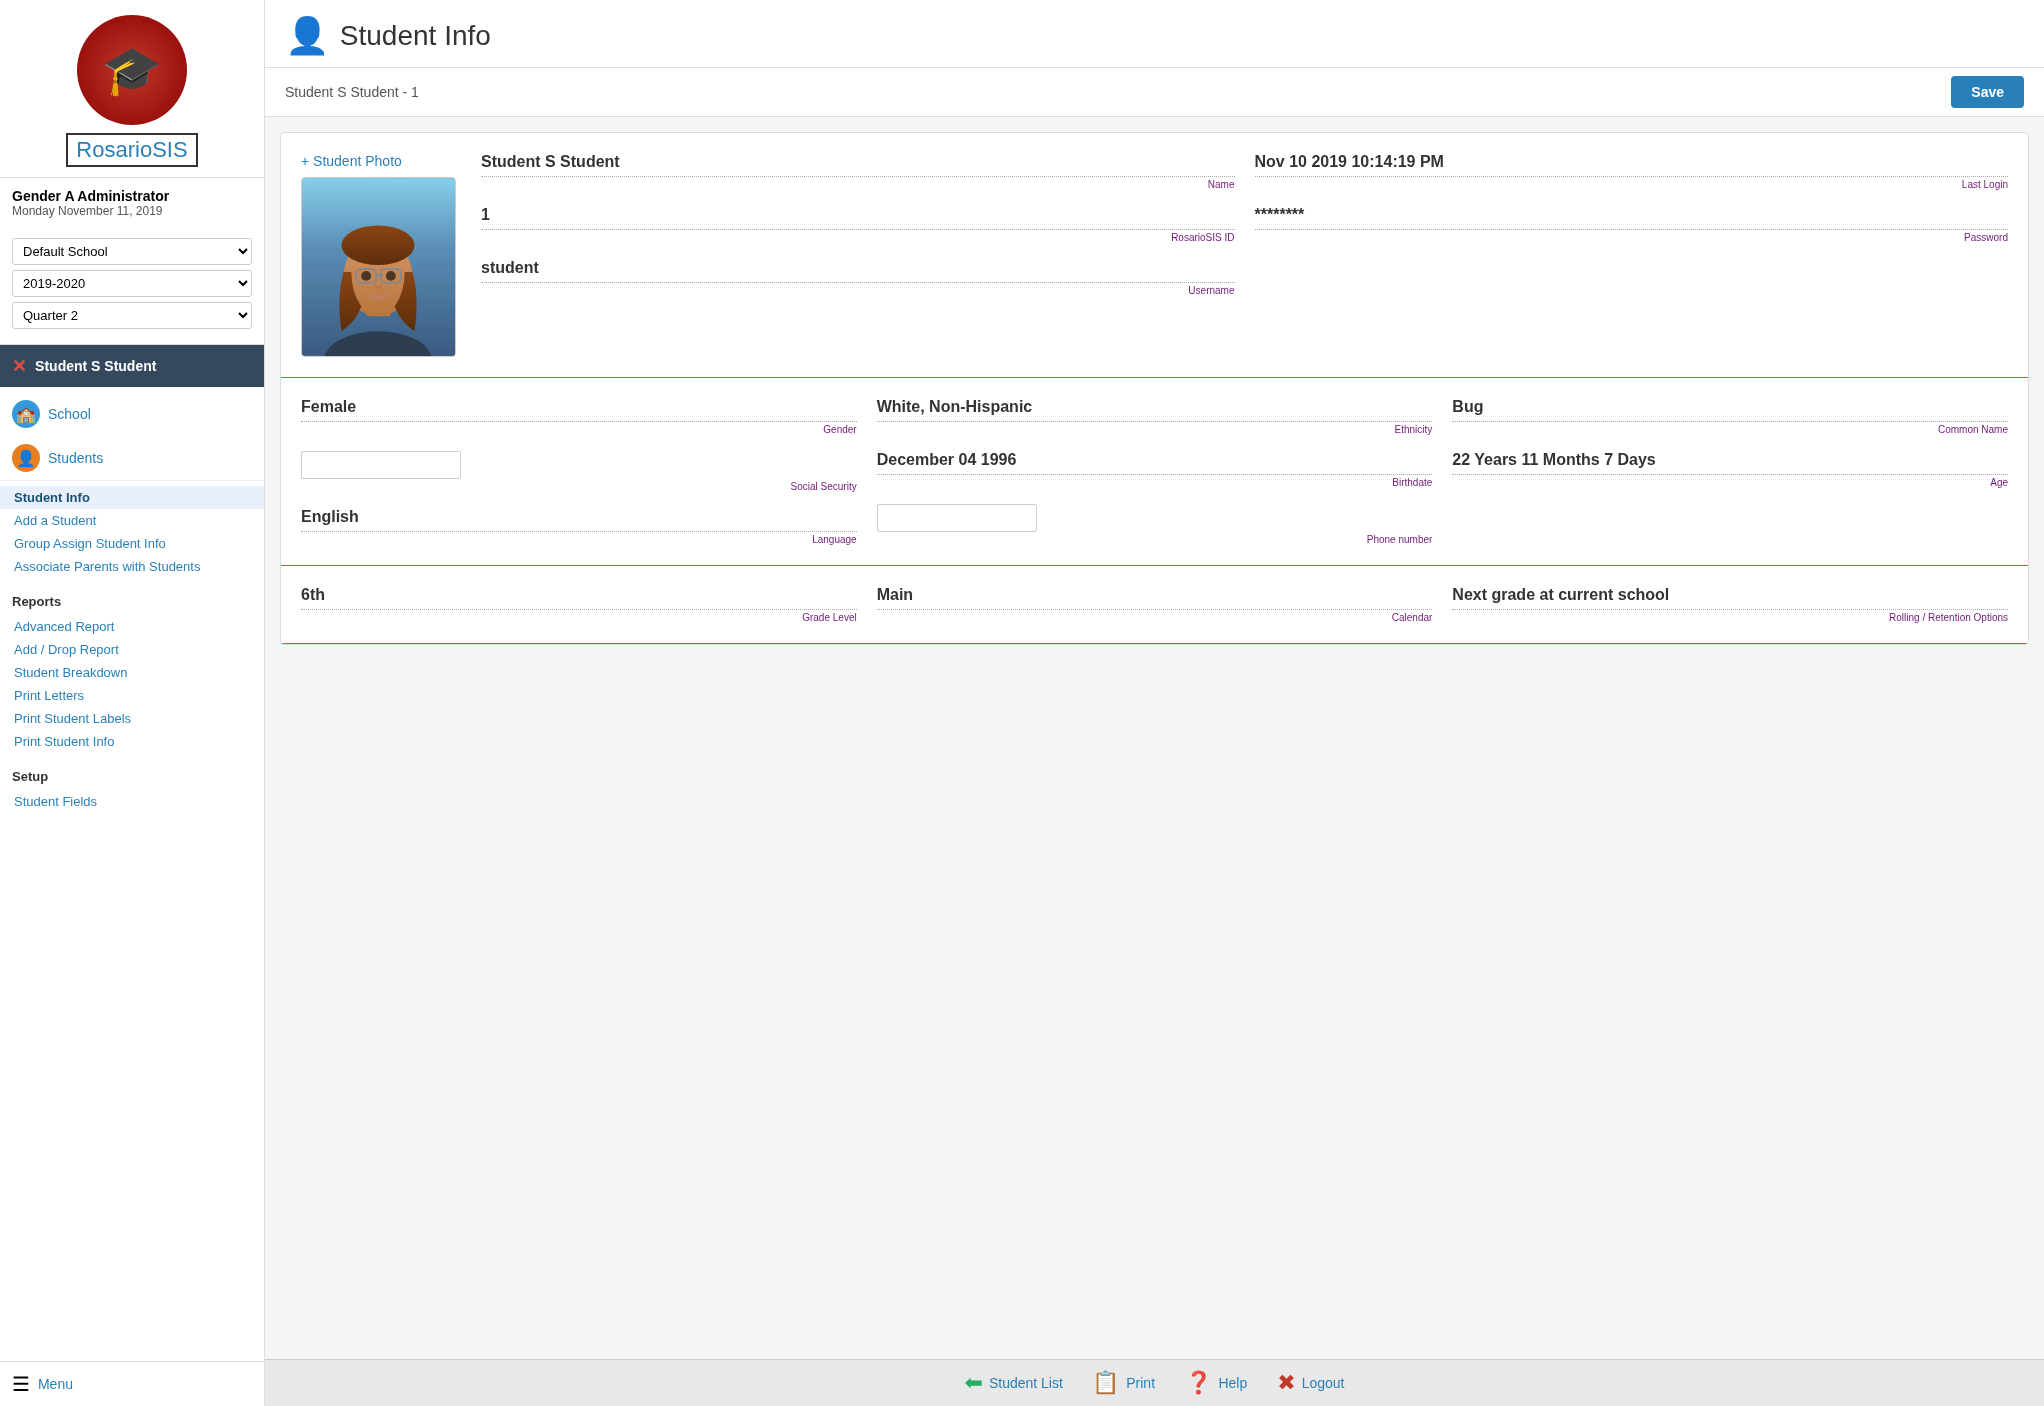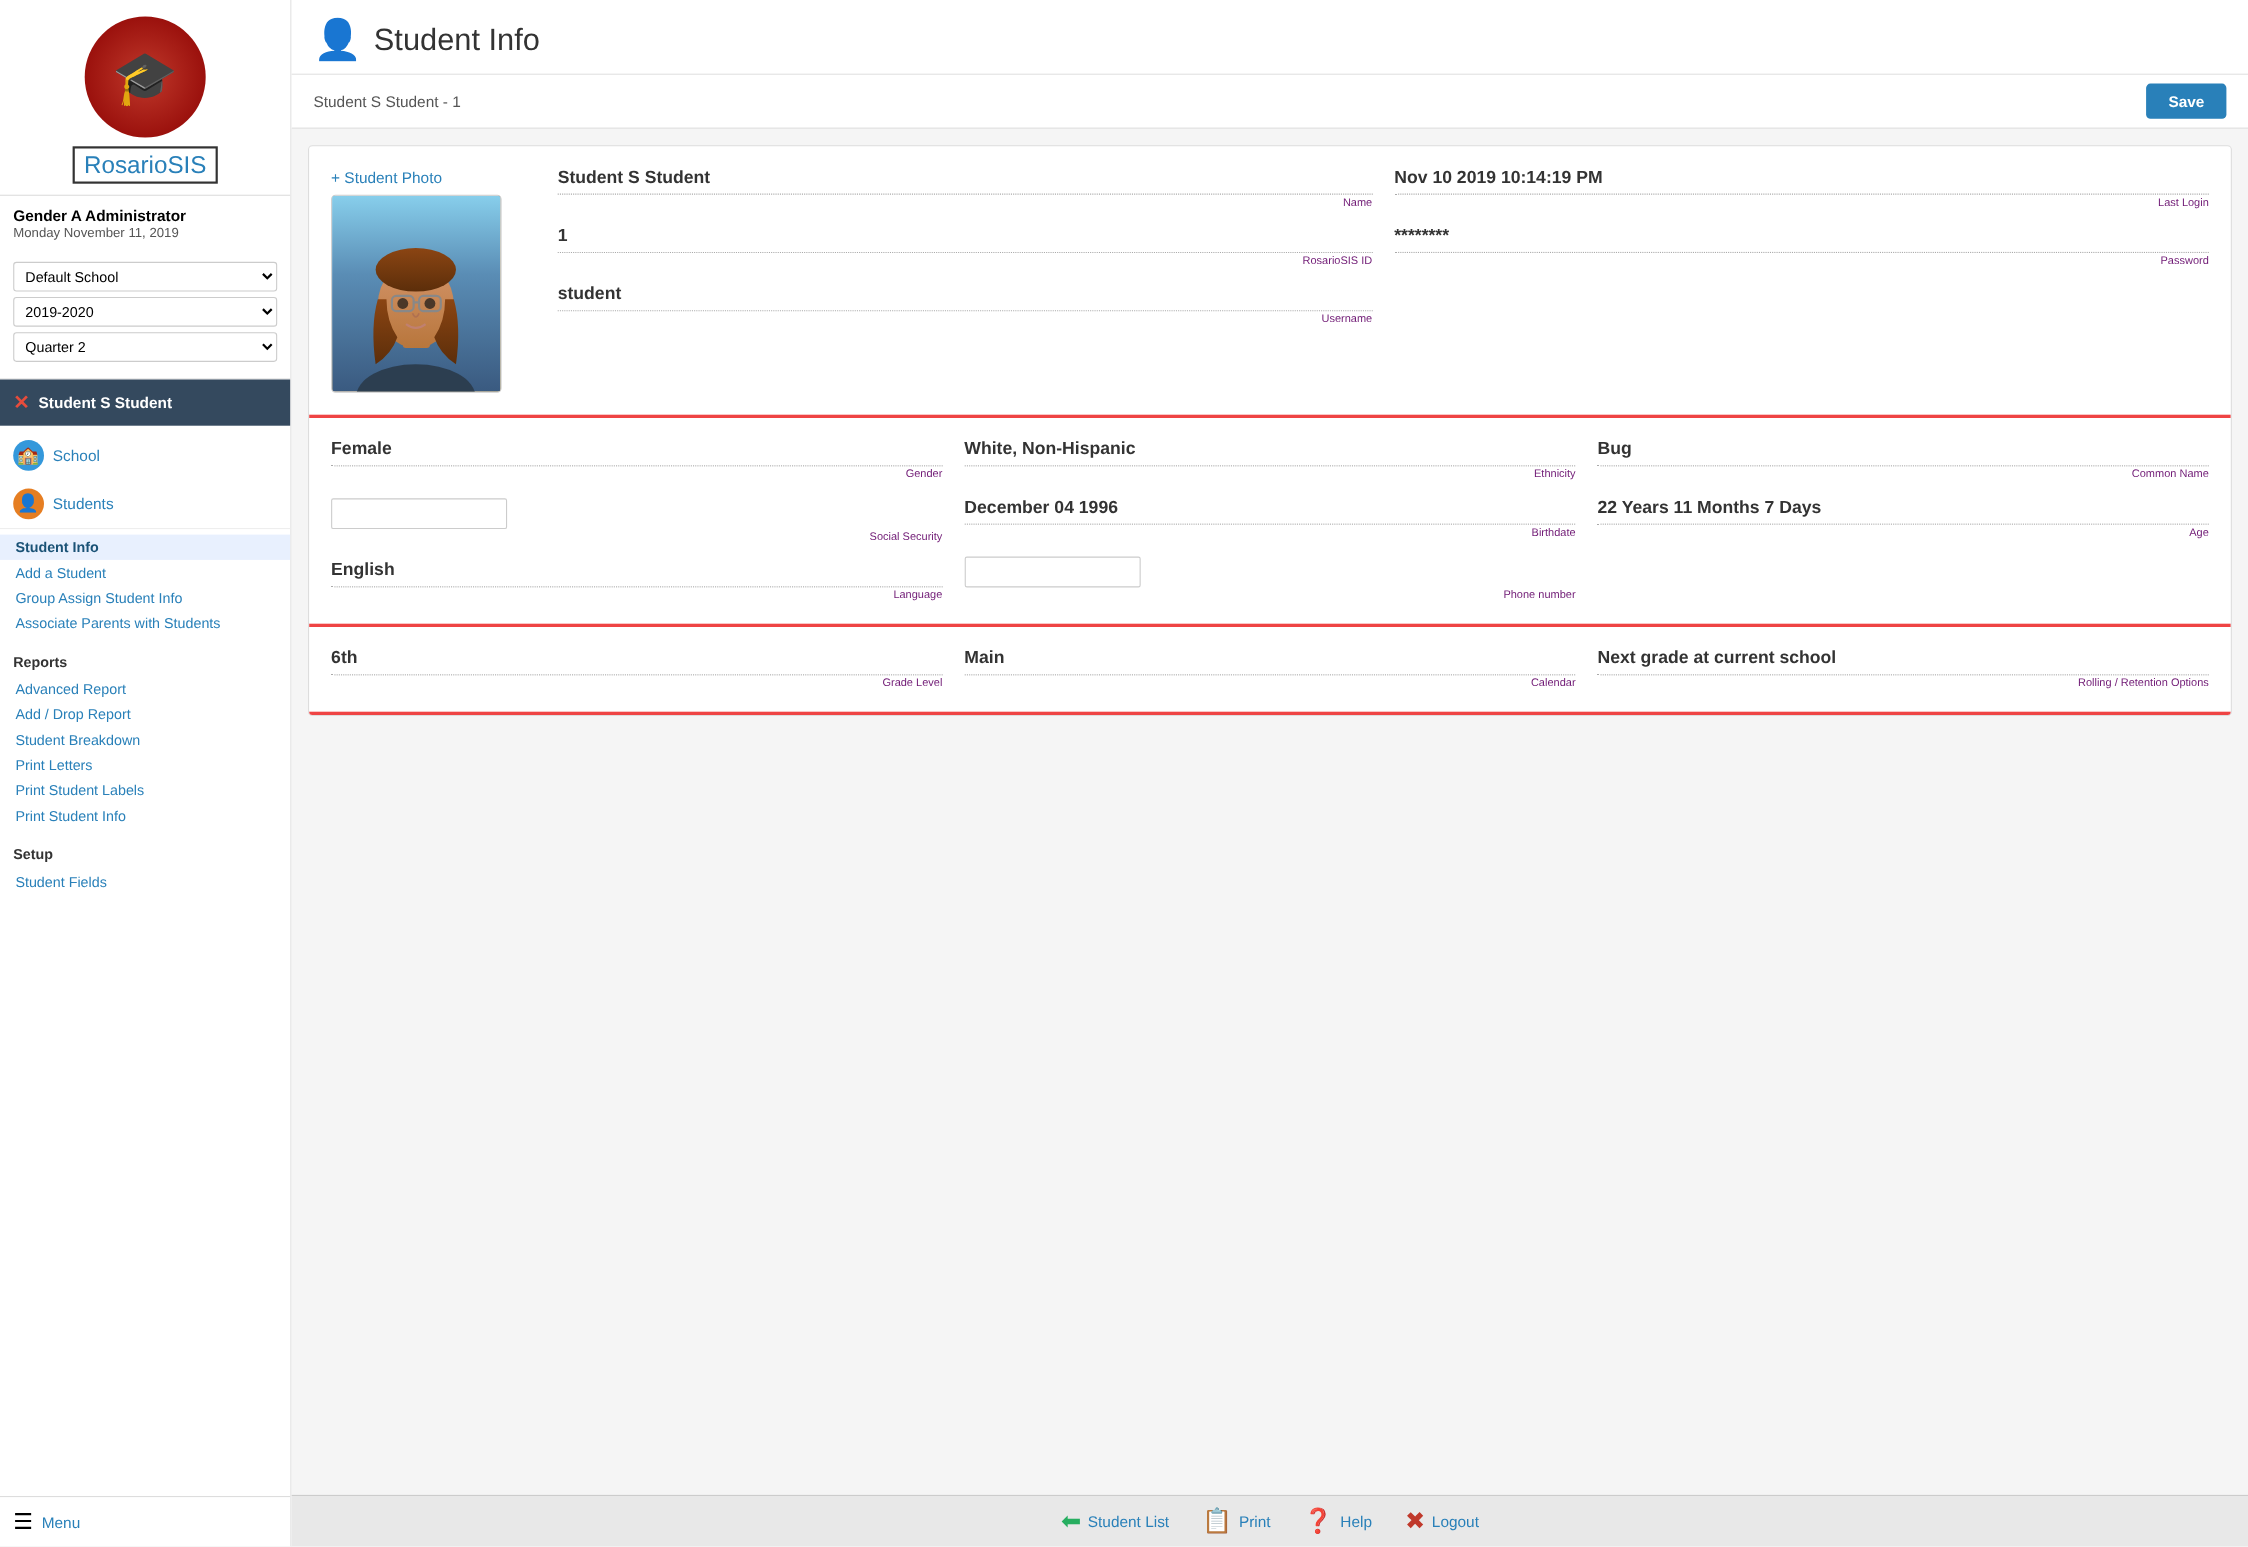--- a/index.html
+++ b/index.html
@@ -54,21 +54,21 @@
     .content-area { flex: 1; overflow-y: auto; padding: 15px; }
     
     
     .tabs-bar { background: #e8e8e8; border-bottom: 1px solid #ccc; display: flex; gap: 0; margin-bottom: 0; }
     .tab { padding: 10px 20px; color: #2980b9; cursor: pointer; font-size: 14px; border-bottom: 3px solid transparent; }
     .tab.active { border-bottom: 3px solid #2980b9; color: #2980b9; background: #fff; }
     
     
     .info-card { background: #fff; border: 1px solid #ddd; border-radius: 4px; overflow: hidden; }
     
-    .info-section { padding: 20px; border-bottom: 3px solid #ef4444; display: flex; gap: 46px; }
+    .info-section { padding: 20px; border-bottom: 1px solid #ef4444; display: flex; gap: 20px; }
     
     
     .photo-section { display: flex; flex-direction: column; align-items: flex-start; gap: 8px; min-width: 160px; }
     .add-photo-link { color: #2980b9; font-size: 14px; cursor: pointer; display: flex; align-items: center; gap: 4px; }
     .student-photo { width: 155px; height: 180px; background: linear-gradient(135deg, #87CEEB 0%, #4682B4 30%, #d4a96a 60%, #8B6914 100%); border: 1px solid #ccc; border-radius: 4px; overflow: hidden; display: flex; align-items: center; justify-content: center; }
     
     
     .fields-grid { flex: 1; display: flex; gap: 20px; }
     .field-col { flex: 1; display: flex; flex-direction: column; gap: 16px; }
     .field-item { display: flex; flex-direction: column; gap: 2px; }

